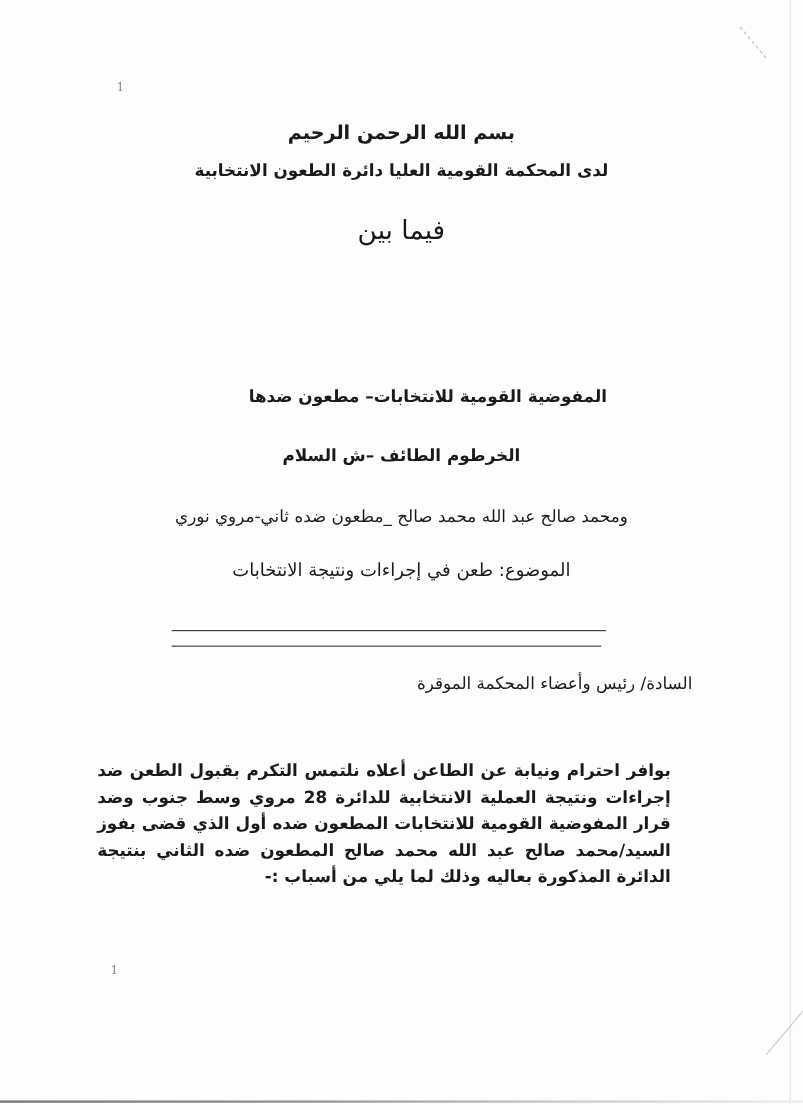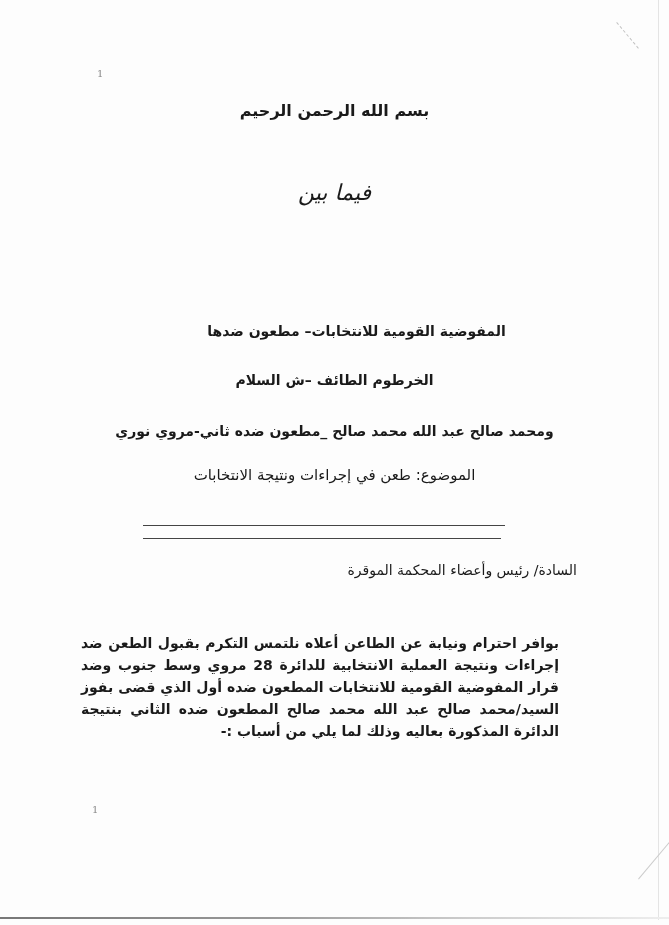--- a/index.html
+++ b/index.html
@@ -56,26 +56,26 @@
     }
     .line {
       position: absolute;
       left: 0; right: 0;
       text-align: center;
       direction: rtl;
       white-space: nowrap;
     }
     .bismillah { top: 101px; font-size: 16px; font-weight: bold; }
     .court { top: 135px; font-size: 14px; font-weight: bold; }
-    .between { top: 180px; font-size: 22px; font-weight: normal; font-style: italic; }
+    .between { top: 180px; font-size: 22px; font-weight: normal; }
     .party1 { top: 230px; font-size: 14px; font-weight: bold; letter-spacing: -0.2px; }
     .against { top: 278px; font-size: 20px; font-weight: normal; }
     .party2 { top: 323px; font-size: 14px; font-weight: bold; margin-left: 44px; }
     .party2-addr { top: 372px; font-size: 14px; font-weight: bold; }
-    .party3 { top: 423px; font-size: 14px; font-weight: bold; }
+    .party3 { top: 423px; font-size: 14px; font-weight: normal; }
     .subject { top: 466px; font-size: 15px; font-weight: normal; }
     .rule {
       position: absolute;
       left: 143px;
       width: 362px;
       height: 1px;
       background: #444;
     }
     .rule1 { top: 525px; }
     .rule2 { top: 538px; width: 358px; }
@@ -107,20 +107,21 @@
 <div class="page">
   <div class="right-edge"></div>
   <div class="bottom-edge"></div>
   <div class="corner-fold"></div>
   <div class="corner-fold-bottom"></div>
 
   <span class="page-mark" style="left:97px; top:68px;">1</span>
   <span class="page-mark" style="left:92px; top:804px;">1</span>
 
   <div class="line bismillah">بسم الله الرحمن الرحيم</div>
+  <div class="line court">لدى المحكمة القومية العليا دائرة الطعون الانتخابية</div>
   <div class="line between">فيما بين</div>
   <div class="line party2">المفوضية القومية للانتخابات– مطعون ضدها</div>
   <div class="line party2-addr">الخرطوم الطائف –ش السلام</div>
   <div class="line party3">ومحمد صالح عبد الله محمد صالح _مطعون ضده ثاني-مروي نوري</div>
   <div class="line subject">الموضوع: طعن في إجراءات ونتيجة الانتخابات</div>
 
   <div class="rule rule1"></div>
   <div class="rule rule2"></div>
 
   <div class="addressee">السادة/ رئيس وأعضاء المحكمة الموقرة</div>

